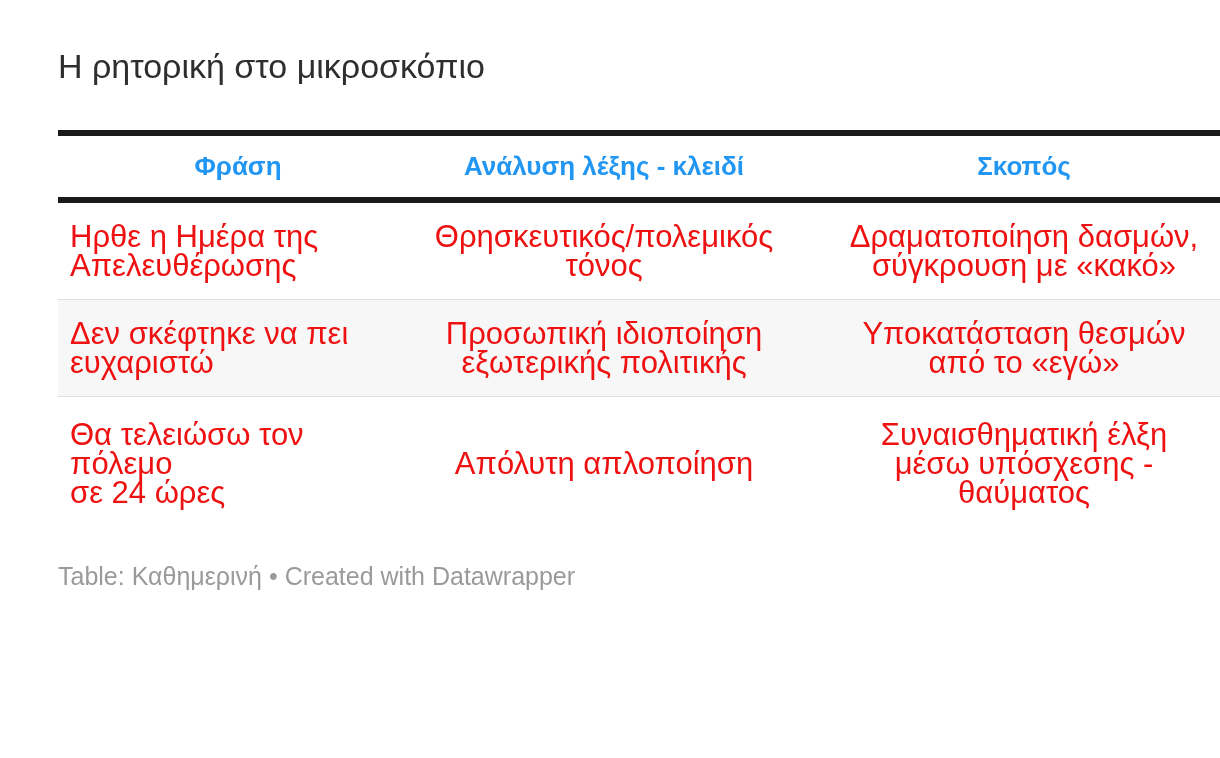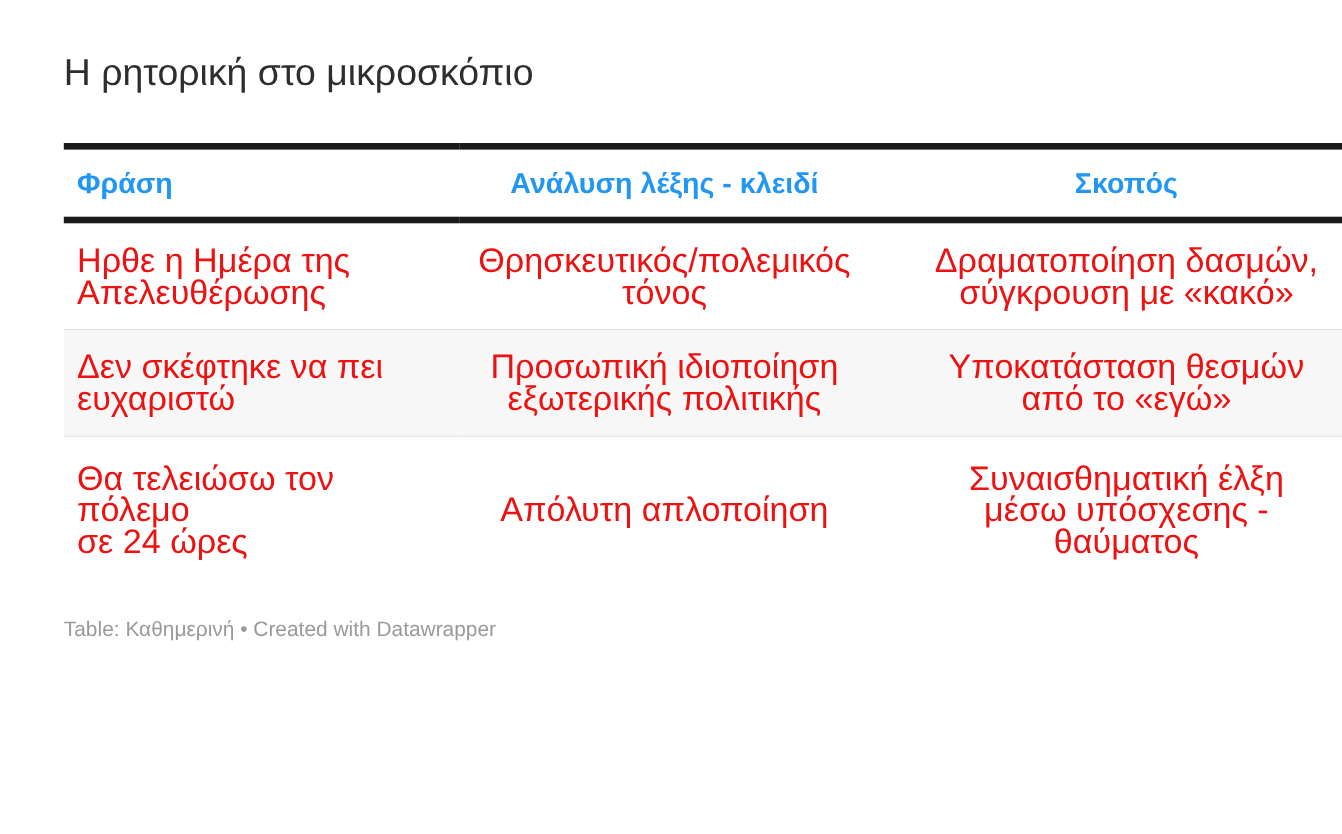--- a/index.html
+++ b/index.html
@@ -27,36 +27,36 @@
     width:1200px;margin-top:43px;border-collapse:collapse;table-layout:fixed;
   }
   thead tr{
     border-top:6px solid var(--c-bar);
     border-bottom:6px solid var(--c-bar);
   }
   th{
     font-size:26px;font-weight:700;color:var(--c-header);
     padding:15px 12px;vertical-align:middle;
   }
-  th:nth-child(1){width:30%;text-align:left;}
+  th:nth-child(1){width:30%;text-align:center;}
   th:nth-child(2){width:31%;text-align:center;}
   th:nth-child(3){width:39%;text-align:center;}
   td{
     font-size:31px;line-height:29px;color:var(--c-cell);
     padding:19px 12px;vertical-align:middle;white-space:pre-line;
   }
   td:nth-child(1){text-align:left;}
   td:nth-child(2){text-align:center;}
   td:nth-child(3){text-align:center;}
   tbody tr{height:97px;}
   tbody tr:last-child{height:133px;}
   tbody tr:nth-child(even){background:var(--c-zebra);}
   tbody tr + tr{border-top:1px solid var(--c-divider);}
   .footer{
-    margin-top:33px;font-size:19px;color:var(--c-footer);
+    margin-top:33px;font-size:25px;color:var(--c-footer);
   }
 </style>
 </head>
 <body>
 
 <div class="wrap">
   <h1 class="title">Η ρητορική στο μικροσκόπιο</h1>
 
   <table class="dw-table">
     <thead>

